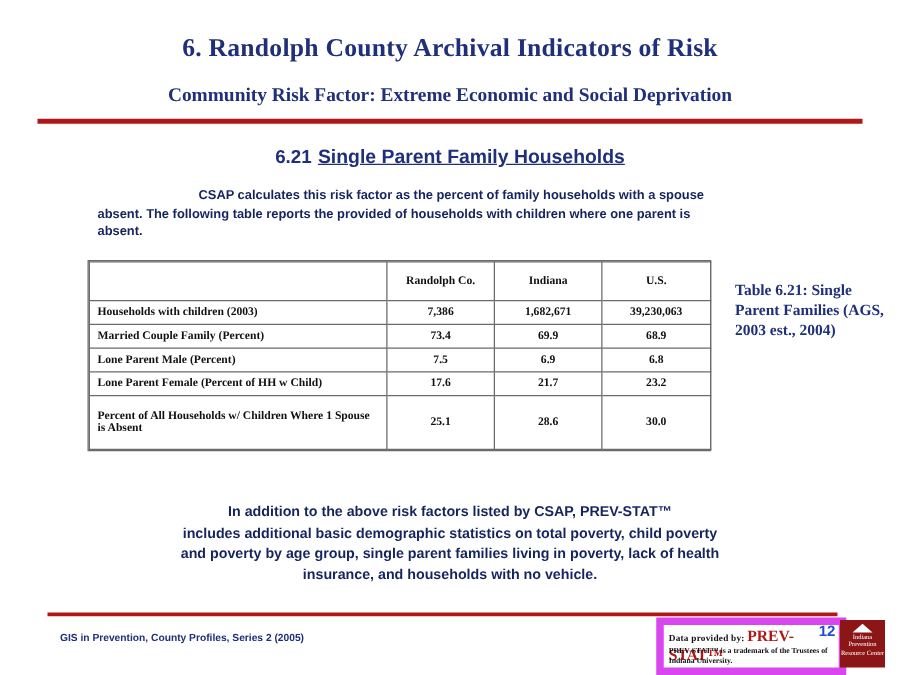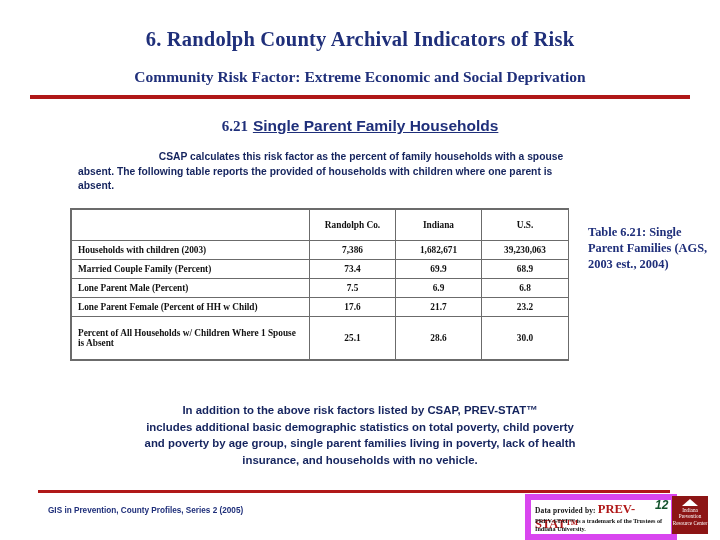--- a/index.html
+++ b/index.html
@@ -54,21 +54,21 @@
     position: absolute;
     top: 117px;
     left: 0;
     width: 720px;
     text-align: center;
     font-size: 15px;
     color: #1f2f7a;
     font-weight: bold;
   }
   .section-head .num {
-    font-family: Liberation Serif, serif;
+    font-family: Liberation Sans, sans-serif;
   }
   .section-head .label {
     font-family: "Liberation Sans", sans-serif;
     text-decoration: underline;
     font-size: 15.5px;
     margin-left: 5px;
   }
   .desc {
     position: absolute;
     top: 150px;
@@ -208,22 +208,21 @@
     line-height: 7.6px;
     font-weight: bold;
   }
   .page-num {
     position: absolute;
     top: 498px;
     left: 655px;
     font-family: "Liberation Sans", sans-serif;
     font-size: 12px;
     font-weight: bold;
-    color: #14532d;
-    font-style: italic;
+    color: #1d4ed8;
   }
   .iu-logo {
     position: absolute;
     top: 496px;
     left: 672px;
     width: 36px;
     height: 38px;
     background: #8c1515;
     color: #ffffff;
     font-family: "Liberation Serif", serif;

